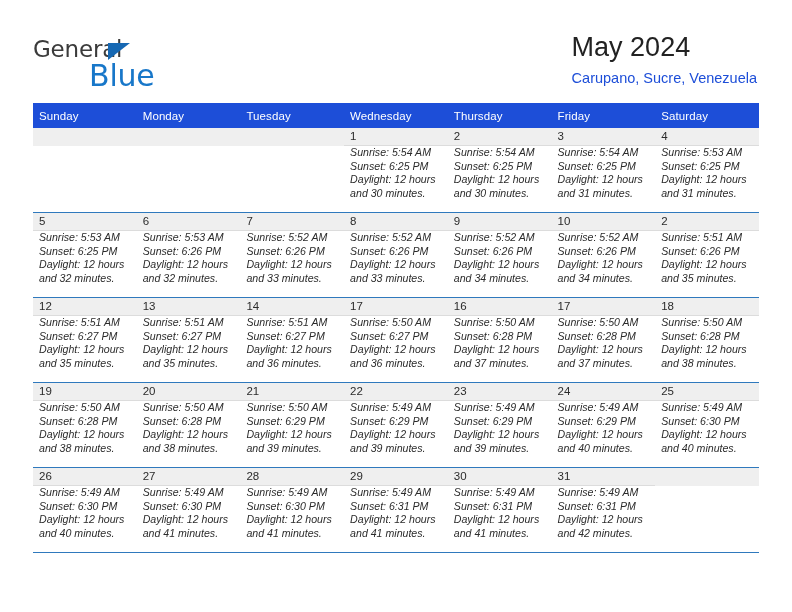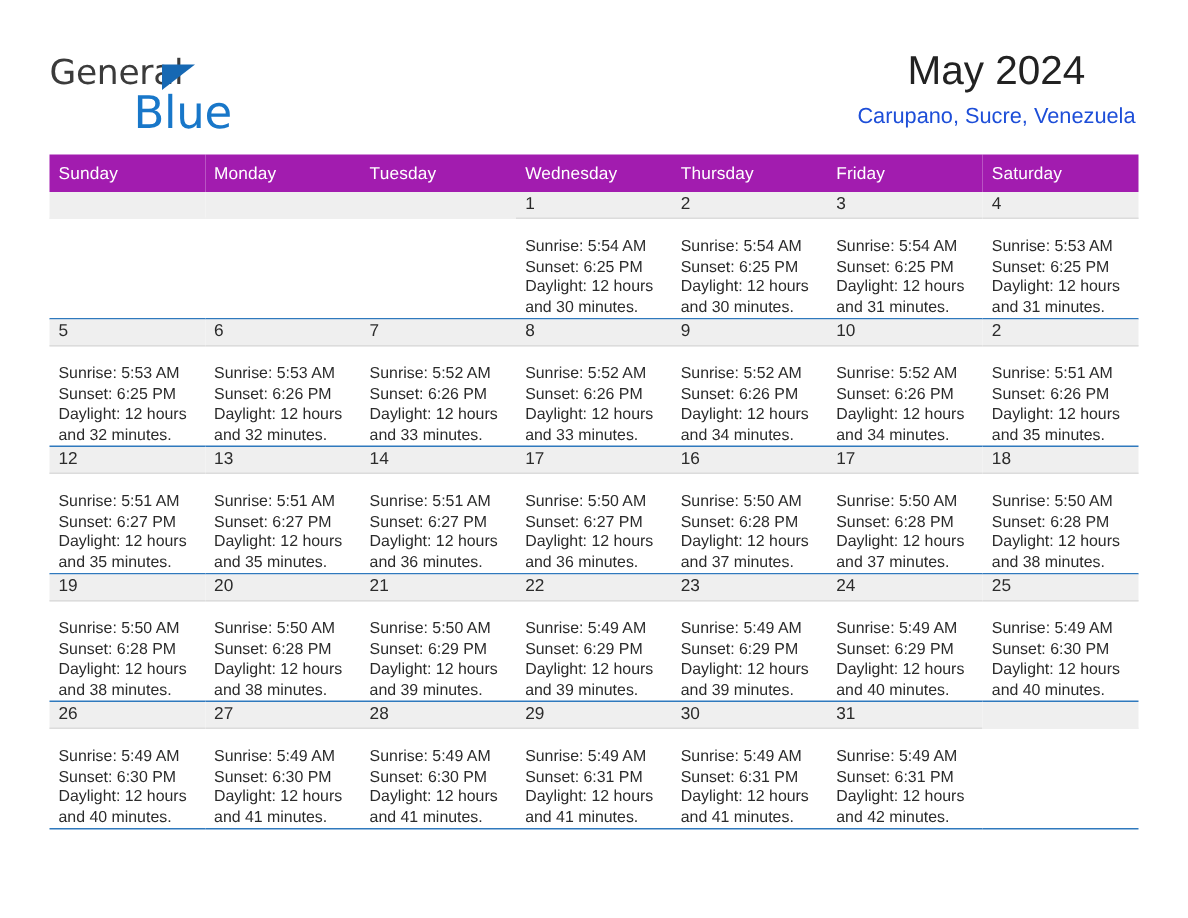--- a/index.html
+++ b/index.html
@@ -62,21 +62,21 @@
     font-size: 30px;
     letter-spacing: -0.2px;
     color: #1877c9;
     font-family: "DejaVu Sans", sans-serif;
     font-weight: 400;
   }
   .title-block {
     position: absolute;
     right: 35px;
     top: 31px;
-    text-align: center;
+    text-align: left;
   }
   .cal-title {
     font-size: 27px;
     color: #222222;
     line-height: 32px;
     font-weight: 400;
     white-space: nowrap;
   }
   .cal-subtitle {
     margin-top: 7px;
@@ -90,21 +90,21 @@
   
   .calendar {
     position: absolute;
     left: 33px;
     top: 103px;
     width: 726px;
     border-collapse: collapse;
     table-layout: fixed;
   }
   .calendar th {
-    background: #a21caf;
+    background: #1d4ed8;
     color: #ffffff;
     font-size: 11.5px;
     font-weight: normal;
     text-align: left;
     padding: 6px 0 6px 6px;
     height: 13px;
     border: none;
     letter-spacing: 0.1px;
   }
   .calendar td {
@@ -131,24 +131,25 @@
     padding-left: 6px;
     font-size: 11.5px;
     color: #2b2b2b;
     border-bottom: 1px solid #dcdcdc;
   }
   .daycell.empty .daynum-band {
     background: #efefef;
     border-bottom: 1px solid #efefef;
   }
   .day-info {
-    padding: 12px 5px 0 6px;
+    padding: 0 5px 0 6px;
     font-size: 10.6px;
     line-height: 13.5px;
     color: #2b2b2b;
+    font-style: italic;
   }
   .day-info div {
     white-space: nowrap;
   }
 </style>
 </head>
 <body>
 
 <div class="page">
 

